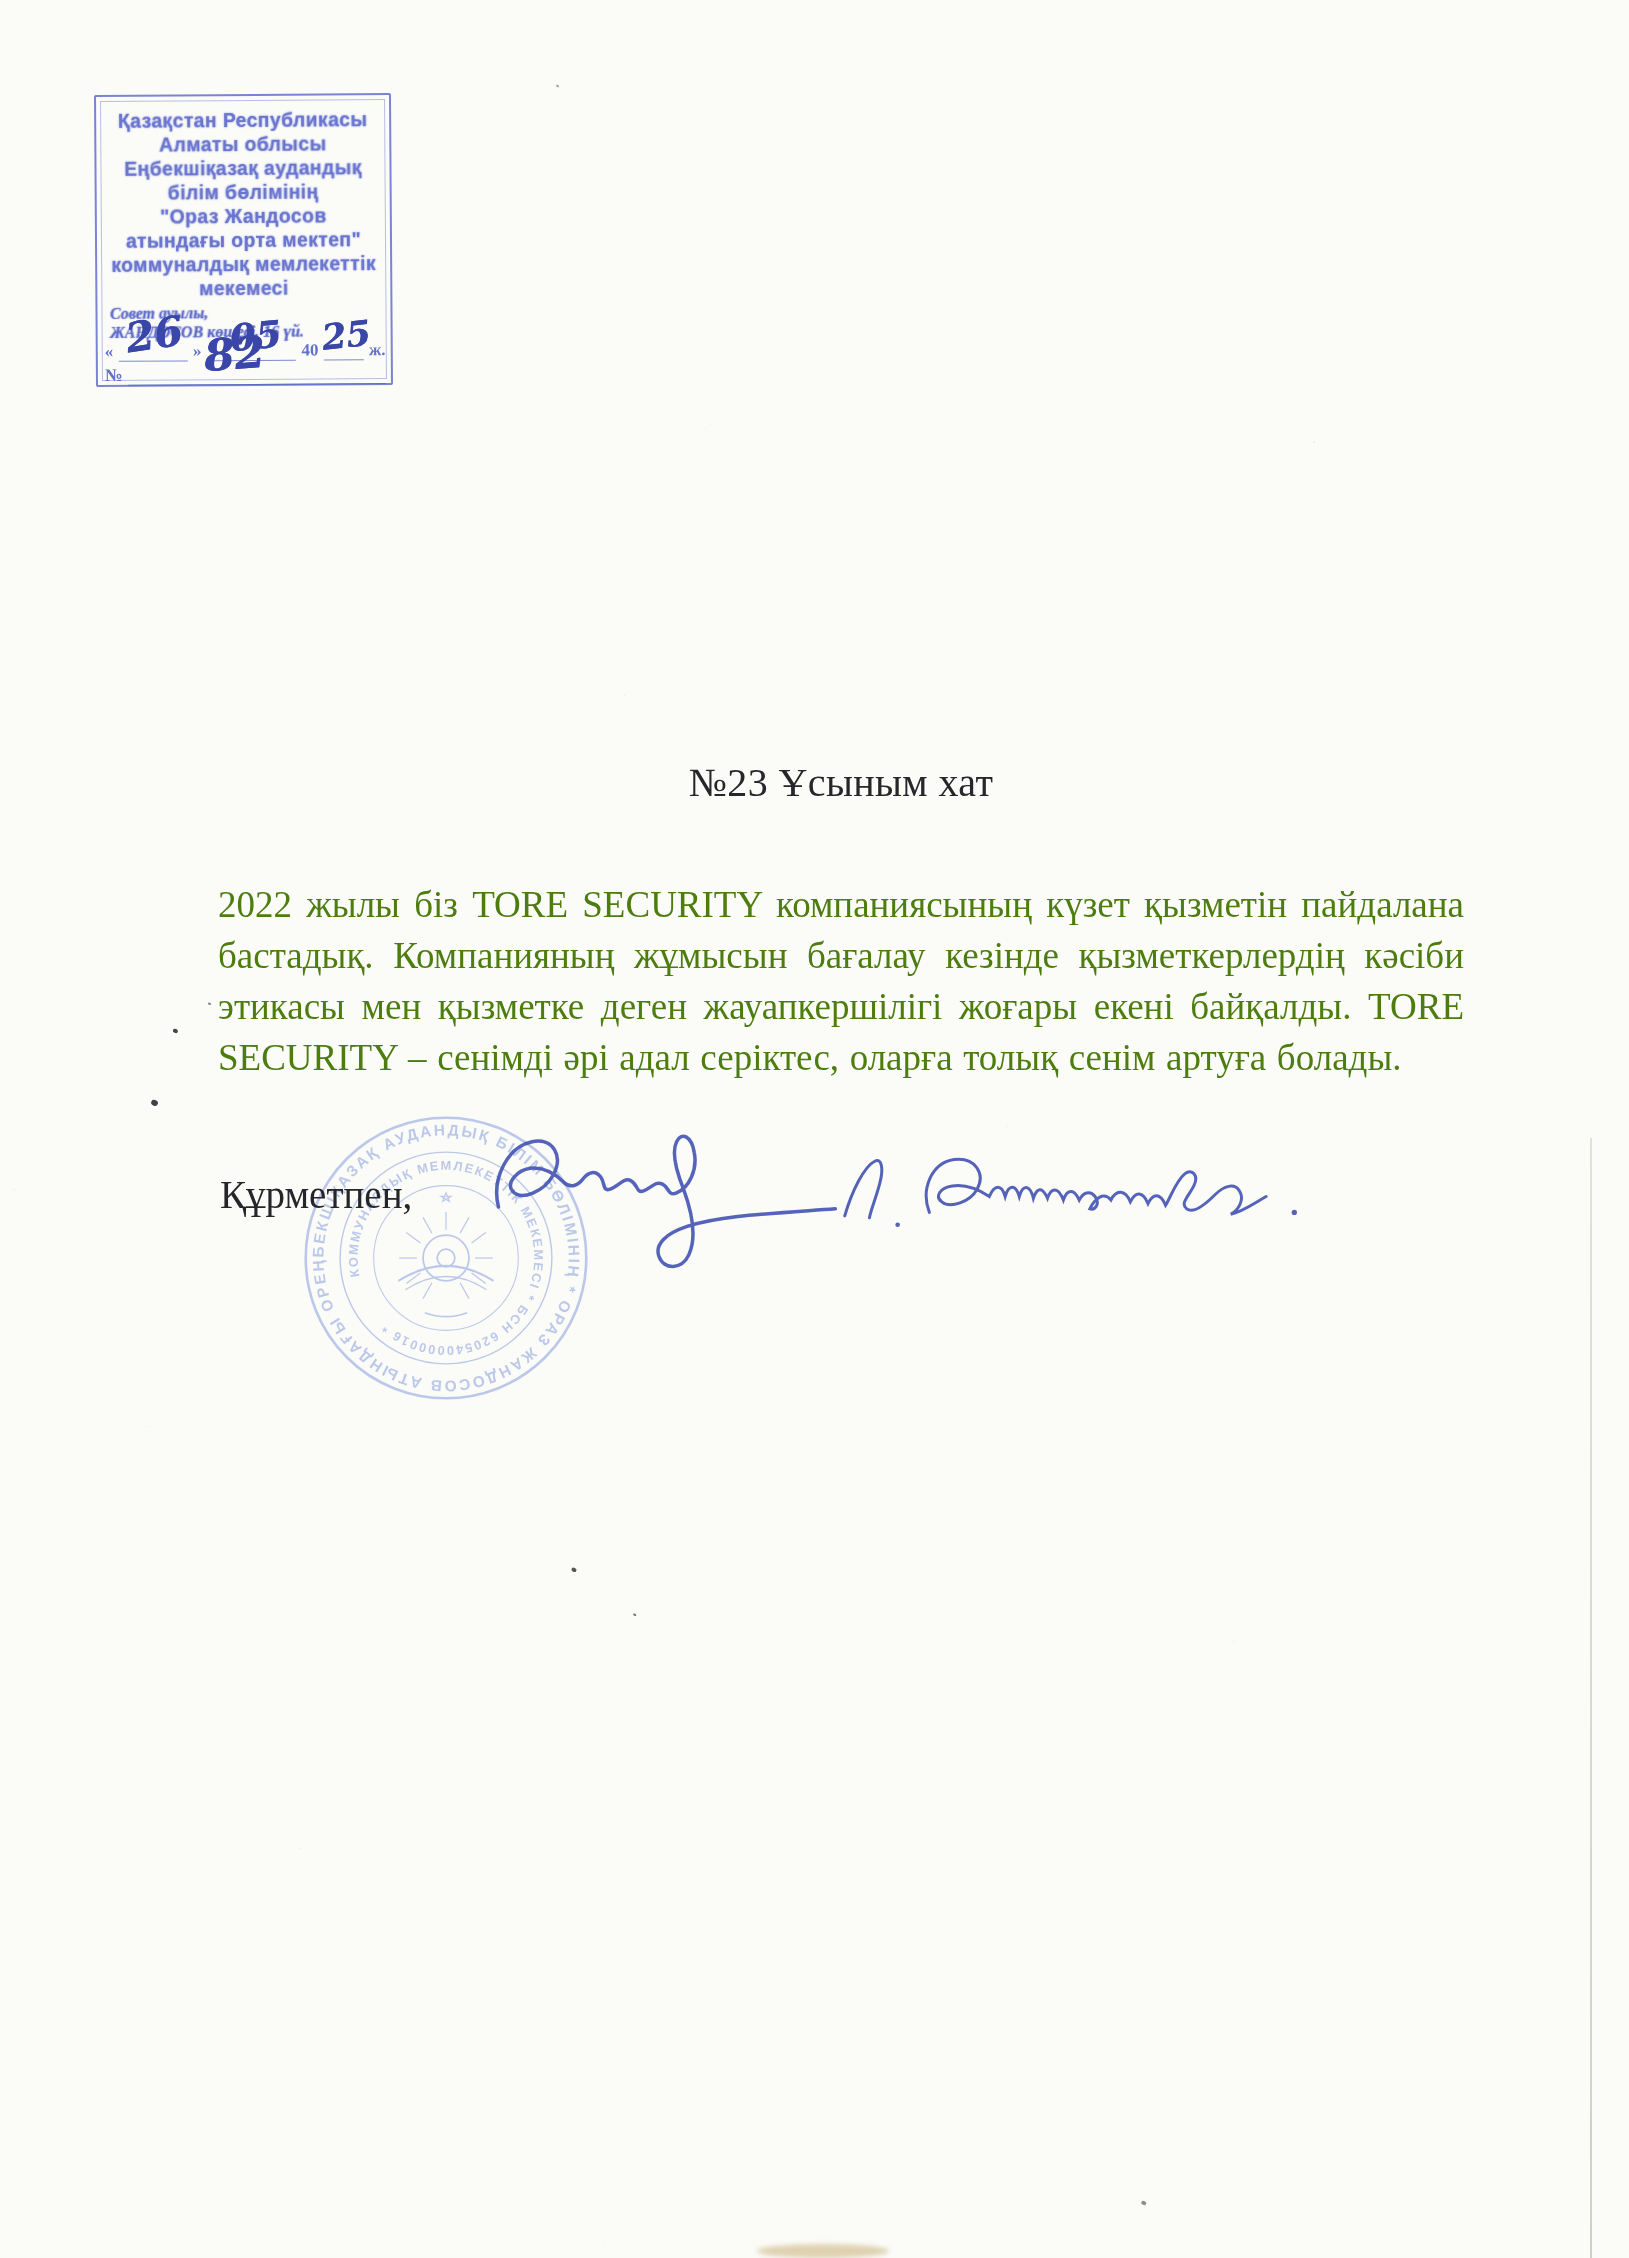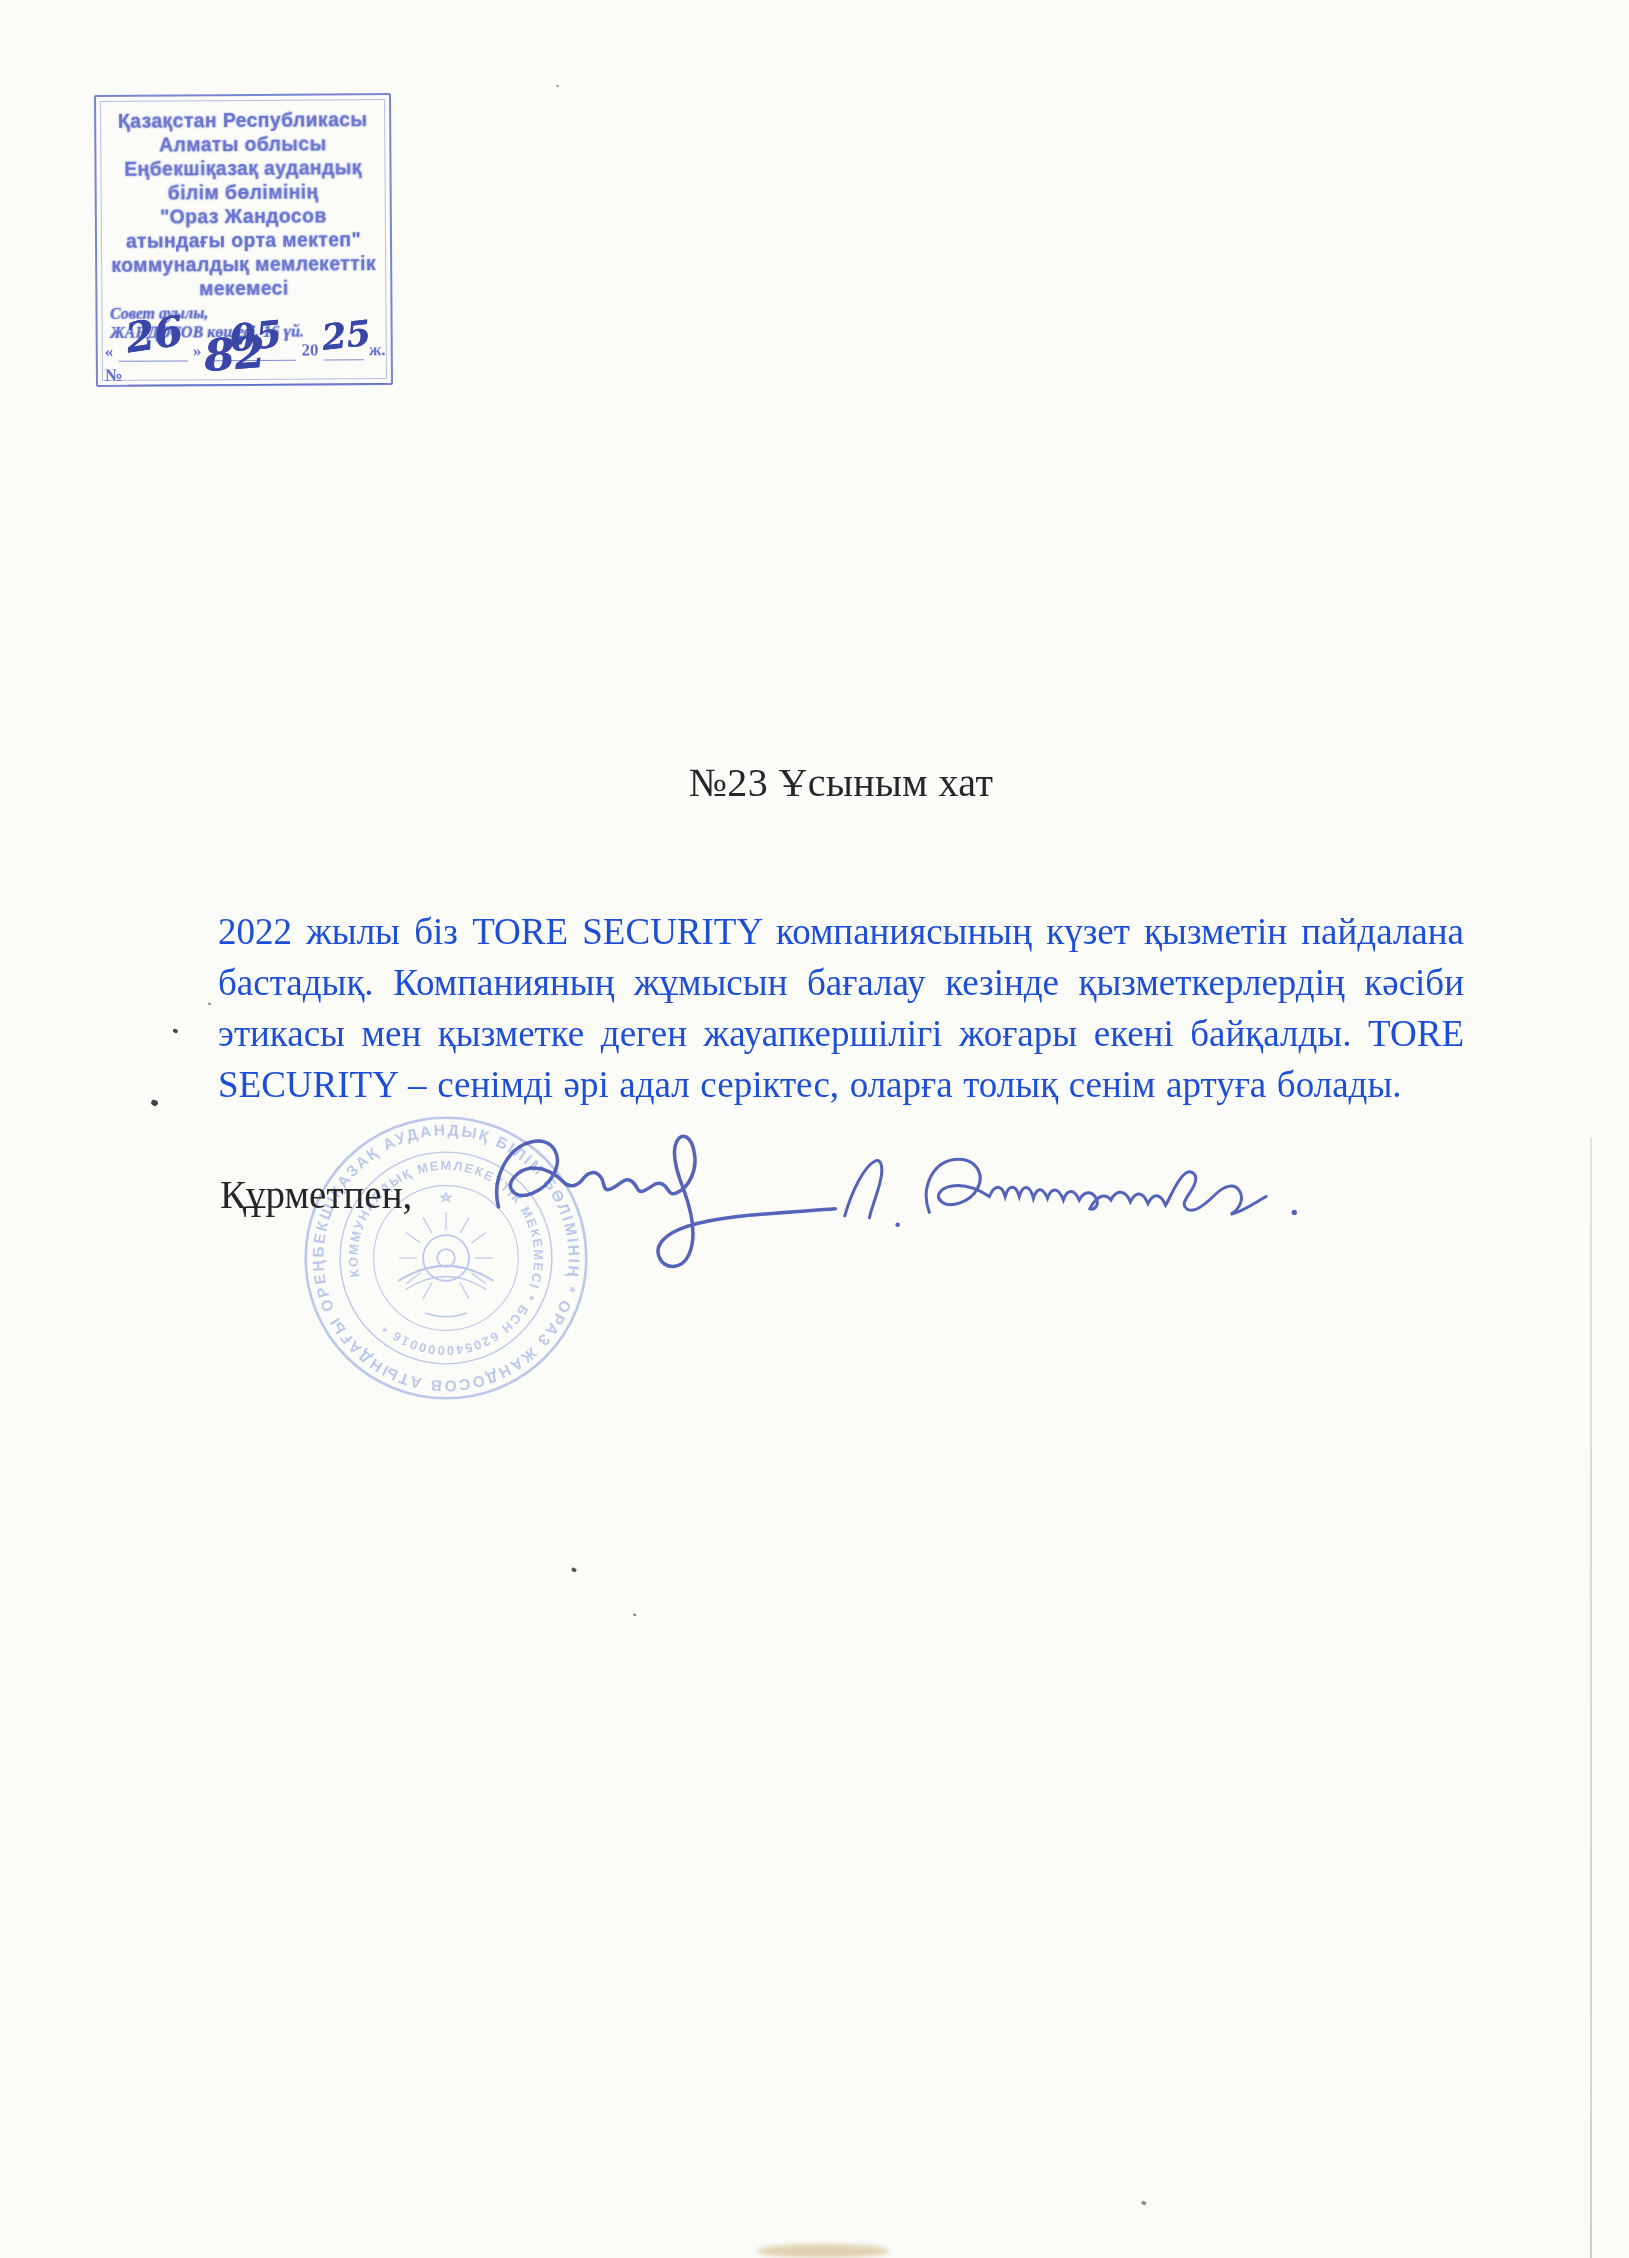--- a/index.html
+++ b/index.html
@@ -90,22 +90,22 @@
   .hw-month{font-size:37px;top:-26.5px;left:23px;transform:rotate(-5deg);}
   .hw-year{font-size:35px;top:-25px;left:-1.8px;transform:rotate(-6deg);}
   .hw-num{font-size:44px;top:-37px;left:76px;transform:rotate(-4deg);}
 
   
   .title{
     position:absolute;left:218px;top:759px;width:1246px;
     text-align:center;font-size:40px;color:#26262b;letter-spacing:0.4px;
   }
   .body-par{
-    position:absolute;left:218px;top:906px;width:1246px;
-    font-size:37px;line-height:51px;text-align:justify;color:#1d4ed8;
+    position:absolute;left:218px;top:879px;width:1246px;
+    font-size:37px;line-height:51px;text-align:justify;color:#4d7c0f;
     word-spacing:1.3px;
   }
   .closing{
     position:absolute;left:220px;top:1172px;font-size:39px;color:#25252a;z-index:2;text-align:center;
   }
 
   
   .seal{position:absolute;left:296px;top:1108px;z-index:1;opacity:.55;}
   .sig1{position:absolute;left:472px;top:1101px;z-index:3;}
   .sig2{position:absolute;left:820px;top:1126px;z-index:3;}
@@ -140,21 +140,21 @@
     </div>
     <div class="stamp-date-row">
       <span>«</span>
       <span class="blank b1">
           <span class="hw hw-day">26</span>
         </span>
       <span>»</span>
       <span class="blank b2">
           <span class="hw hw-month">05</span>
         </span>
-      <span>20</span>
+      <span>40</span>
       <span class="blank b3">
           <span class="hw hw-year">25</span>
         </span>
       <span>ж.</span>
     </div>
     <div class="stamp-num-row">
       <span>№</span>
       <span class="blank b4">
           <span class="hw hw-num">82</span>
         </span>

